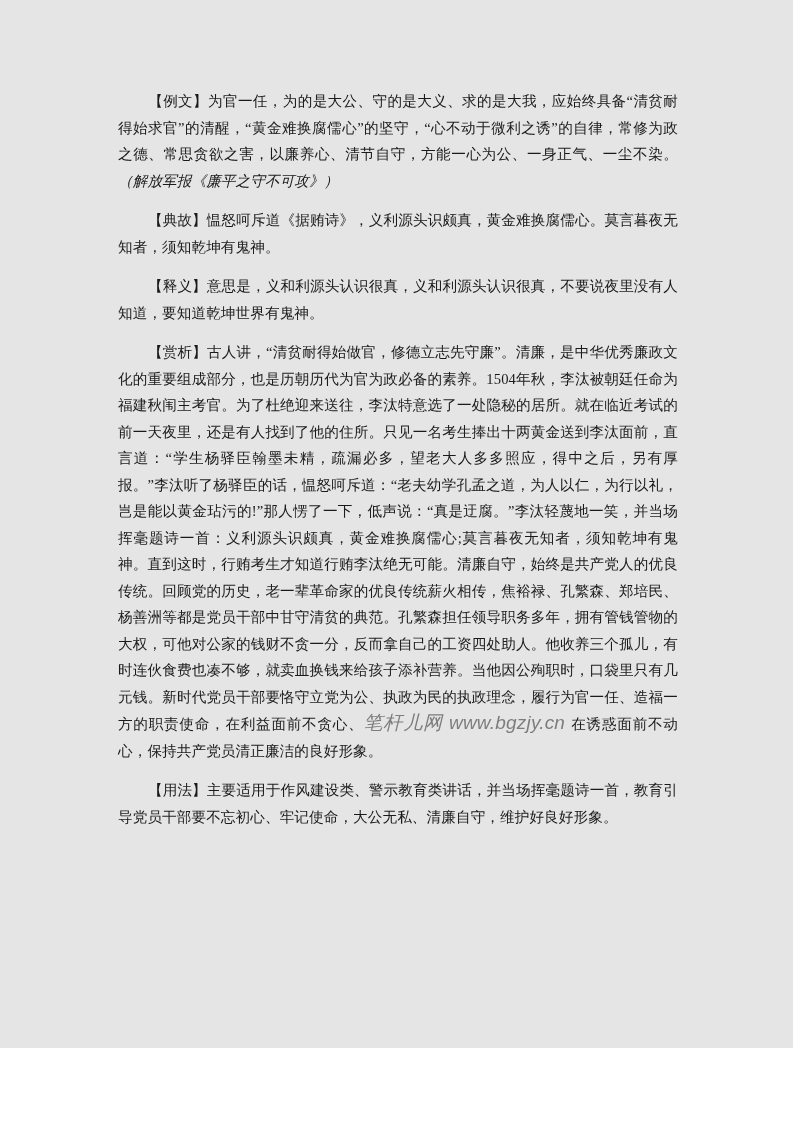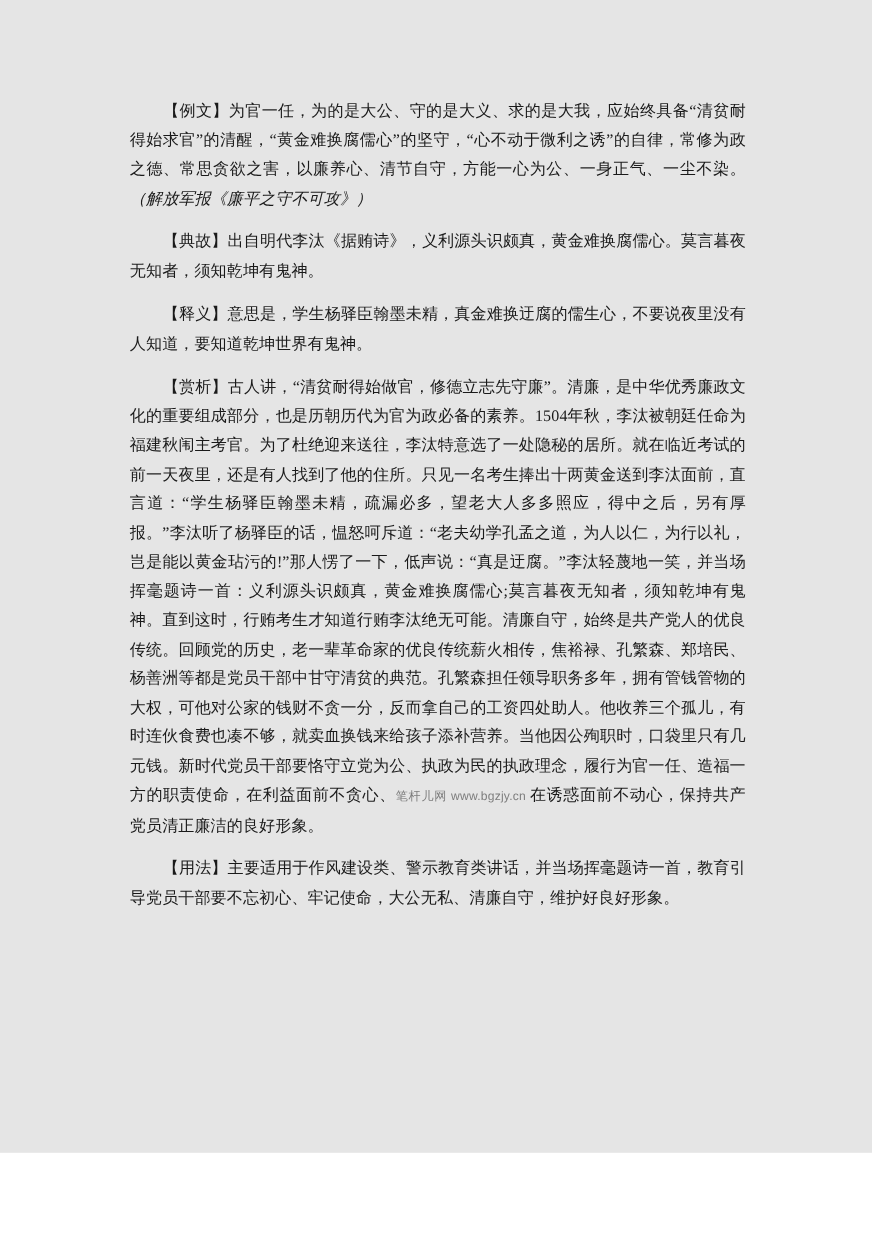--- a/index.html
+++ b/index.html
@@ -42,41 +42,42 @@
     width: 2.05em;
   }
   .label {
     font-weight: normal;
   }
   .src {
     font-style: italic;
   }
   .watermark {
     color: #7d7d7d;
-    font-size: 11px;
+    font-size: 19px;
     font-family: "Liberation Sans", sans-serif;
     letter-spacing: 0.2px;
+    font-style: italic;
   }
   .watermark .wm-cn {
     font-family: "Liberation Serif", "DejaVu Serif", serif;
   }
   .last-block {
     margin-top: 21px;
   }
 </style>
 </head>
 <body>
 
 <div class="page">
   <div class="content">
 
     <p class="para"><span class="indent"></span><span class="label">【例文】</span><span>为官一任，为的是大公、守的是大义、求的是大我，应始终具备“清贫耐得始求官”的清醒，“黄金难换腐儒心”的坚守，“心不动于微利之诱”的自律，常修为政之德、常思贪欲之害，以廉养心、清节自守，方能一心为公、一身正气、一尘不染。</span><span class="src">（解放军报《廉平之守不可攻》）</span></p>
 
-    <p class="para"><span class="indent"></span><span class="label">【典故】</span><span>出自明代李汰《据贿诗》，义利源头识颇真，黄金难换腐儒心。莫言暮夜无知者，须知乾坤有鬼神。</span></p>
+    <p class="para"><span class="indent"></span><span class="label">【典故】</span><span>愠怒呵斥道《据贿诗》，义利源头识颇真，黄金难换腐儒心。莫言暮夜无知者，须知乾坤有鬼神。</span></p>
 
-    <p class="para"><span class="indent"></span><span class="label">【释义】</span><span>意思是，学生杨驿臣翰墨未精，真金难换迂腐的儒生心，不要说夜里没有人知道，要知道乾坤世界有鬼神。</span></p>
+    <p class="para"><span class="indent"></span><span class="label">【释义】</span><span>意思是，义和利源头认识很真，义和利源头认识很真，不要说夜里没有人知道，要知道乾坤世界有鬼神。</span></p>
 
     <p class="para"><span class="indent"></span><span class="label">【赏析】</span><span>古人讲，“清贫耐得始做官，修德立志先守廉”。清廉，是中华优秀廉政文化的重要组成部分，也是历朝历代为官为政必备的素养。1504年秋，李汰被朝廷任命为福建秋闱主考官。为了杜绝迎来送往，李汰特意选了一处隐秘的居所。就在临近考试的前一天夜里，还是有人找到了他的住所。只见一名考生捧出十两黄金送到李汰面前，直言道：“学生杨驿臣翰墨未精，疏漏必多，望老大人多多照应，得中之后，另有厚报。”李汰听了杨驿臣的话，愠怒呵斥道：“老夫幼学孔孟之道，为人以仁，为行以礼，岂是能以黄金玷污的!”那人愣了一下，低声说：“真是迂腐。”李汰轻蔑地一笑，并当场挥毫题诗一首：义利源头识颇真，黄金难换腐儒心;莫言暮夜无知者，须知乾坤有鬼神。直到这时，行贿考生才知道行贿李汰绝无可能。清廉自守，始终是共产党人的优良传统。回顾党的历史，老一辈革命家的优良传统薪火相传，焦裕禄、孔繁森、郑培民、杨善洲等都是党员干部中甘守清贫的典范。孔繁森担任领导职务多年，拥有管钱管物的大权，可他对公家的钱财不贪一分，反而拿自己的工资四处助人。他收养三个孤儿，有时连伙食费也凑不够，就卖血换钱来给孩子添补营养。当他因公殉职时，口袋里只有几元钱。新时代党员干部要恪守立党为公、执政为民的执政理念，履行为官一任、造福一方的职责使命，在利益面前不贪心、</span><span class="watermark"><span class="wm-cn">笔杆儿网</span> <span>www.bgzjy.cn</span> </span><span>在诱惑面前不动心，保持共产党员清正廉洁的良好形象。</span></p>
 
     <p class="para last-block"><span class="indent"></span><span class="label">【用法】</span><span>主要适用于作风建设类、警示教育类讲话，并当场挥毫题诗一首，教育引导党员干部要不忘初心、牢记使命，大公无私、清廉自守，维护好良好形象。</span></p>
 
   </div>
 </div>
 
 </body></html>

